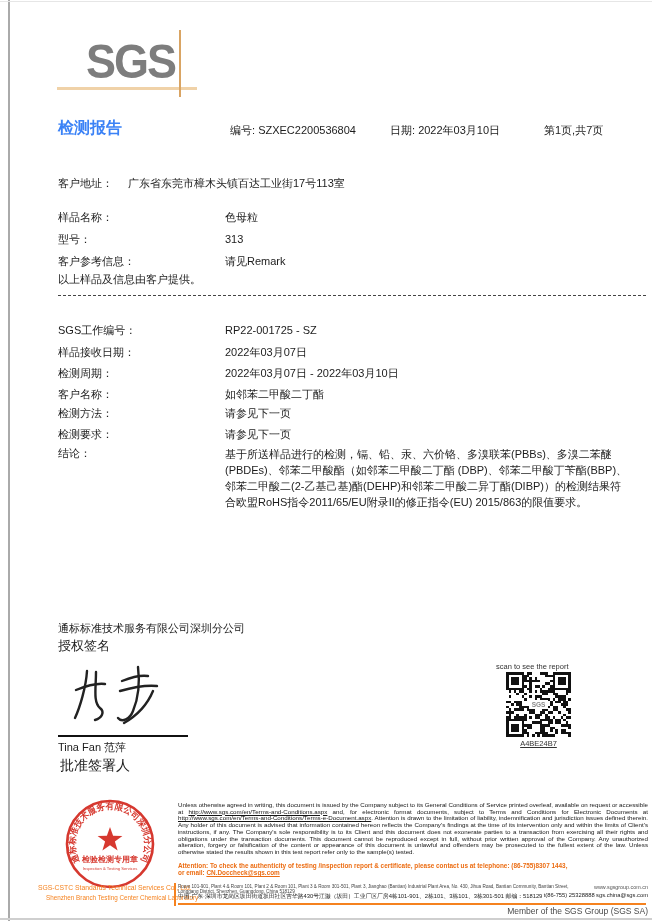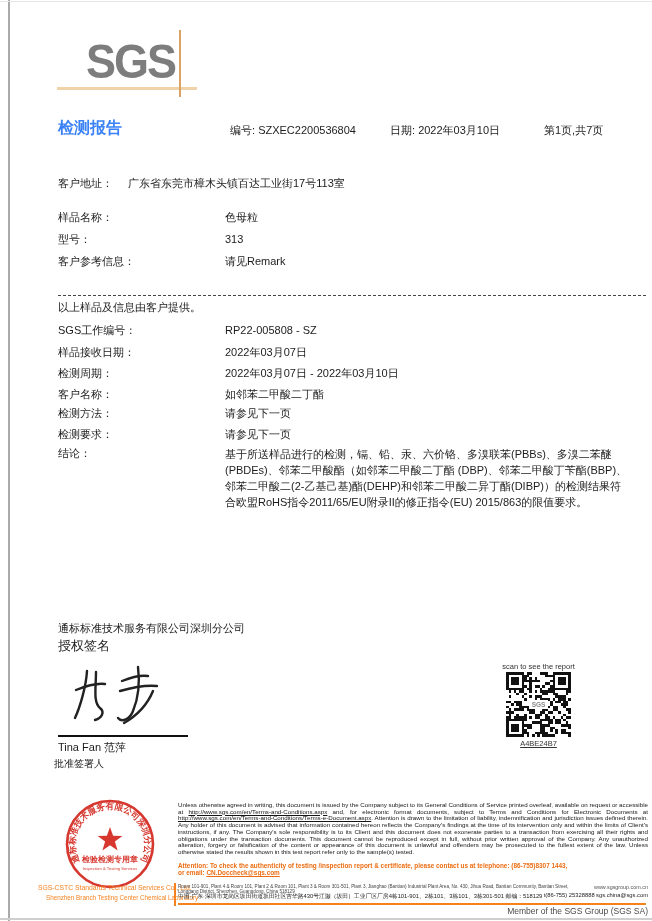--- a/index.html
+++ b/index.html
@@ -17,33 +17,33 @@
 
   
   #title{position:absolute;left:58px;top:118px;font-size:16px;font-weight:bold;color:#3b82f6;}
   .hmeta{position:absolute;top:123px;font-size:11px;color:#1c1c1c;white-space:nowrap;}
 
   
   .row{position:absolute;left:58px;width:588px;font-size:11px;line-height:14px;color:#1c1c1c;}
   .row .val{position:absolute;top:0;left:167px;white-space:nowrap;}
   .row.client .val{left:70px;}
   .para{position:absolute;left:167px;top:0;width:404px;line-height:16px;white-space:normal;}
-  #note-line{position:absolute;left:58px;top:272px;font-size:11px;margin-top:28px;}
+  #note-line{position:absolute;left:58px;top:272px;font-size:11px;}
   #dash-sep{position:absolute;left:58px;top:295px;width:588px;border-top:1.5px dashed #444;}
 
   
   #sig-company{position:absolute;left:58px;top:621px;font-size:11px;}
   #sig-auth{position:absolute;left:58px;top:637px;font-size:13px;}
   #sig-img{position:absolute;left:60px;top:657px;}
   #sig-line{position:absolute;left:58px;top:735px;width:130px;height:2px;background:#111;}
   #sig-name{position:absolute;left:58px;top:740px;font-size:11px;}
-  #sig-role{position:absolute;left:54px;top:757px;font-size:10px;}
+  #sig-role{position:absolute;left:60px;top:757px;font-size:14px;}
 
   
-  #qr-caption{position:absolute;left:496px;top:662px;width:85px;text-align:center;font-size:7.5px;color:#333;}
+  #qr-caption{position:absolute;left:496px;top:662px;width:85px;font-size:7.5px;color:#333;}
   #qr-box{position:absolute;left:506px;top:672px;width:65px;height:65px;}
   .qr-grid{display:grid;grid-template-columns:repeat(25,1fr);grid-template-rows:repeat(25,1fr);
            width:65px;height:65px;background:#fff;}
   .qr-grid .qm{background:#111;}
   .qr-center{position:absolute;left:23px;top:28px;width:19px;height:9px;background:#fff;
              color:#8a8a8a;font-size:6.5px;font-weight:bold;text-align:center;line-height:9px;}
   #qr-code-label{position:absolute;left:496px;top:739px;width:85px;text-align:center;font-size:7.5px;color:#333;text-decoration:underline;}
 
   
   #stamp{position:absolute;left:64px;top:798px;opacity:.92;}
@@ -104,21 +104,21 @@
   </div>
   <div class="row" style="top:254px">
     <span class="lbl">客户参考信息：</span>
     <span class="val">请见Remark</span>
   </div>
   <div id="note-line">以上样品及信息由客户提供。</div>
   <div id="dash-sep"></div>
 
   <div class="row" style="top:323px">
     <span class="lbl">SGS工作编号：</span>
-    <span class="val">RP22-005808 - SZ</span>
+    <span class="val">RP22-001725 - SZ</span>
   </div>
   <div class="row" style="top:345px">
     <span class="lbl">样品接收日期：</span>
     <span class="val">2022年03月07日</span>
   </div>
   <div class="row" style="top:366px">
     <span class="lbl">检测周期：</span>
     <span class="val">2022年03月07日 - 2022年03月10日</span>
   </div>
   <div class="row" style="top:387px">

